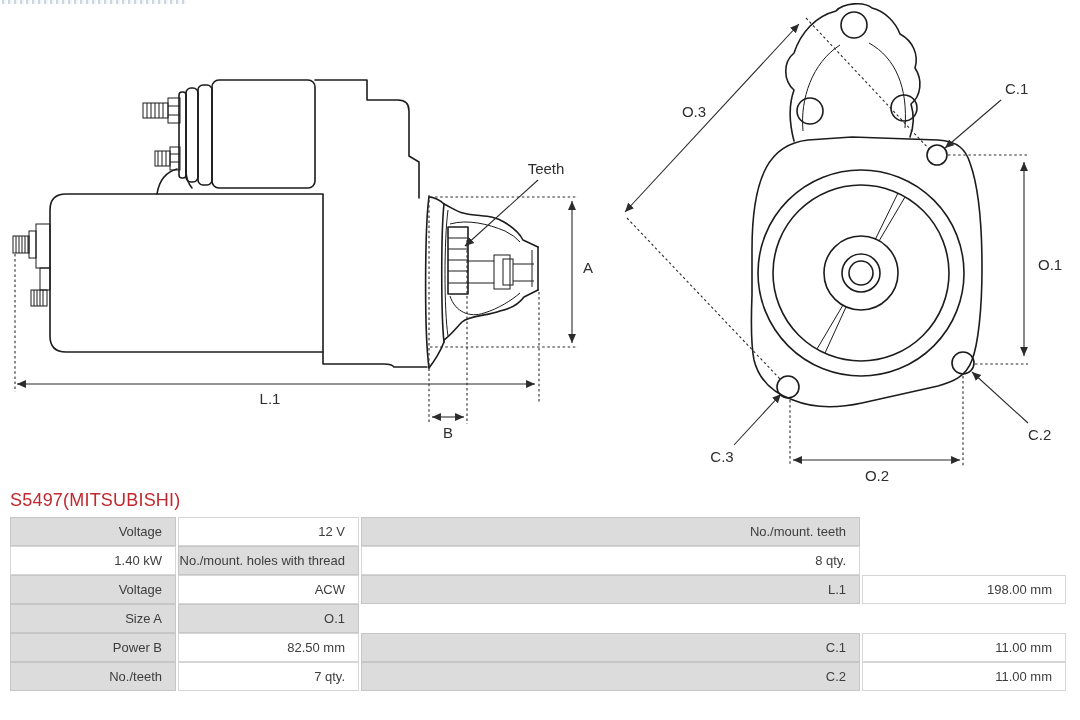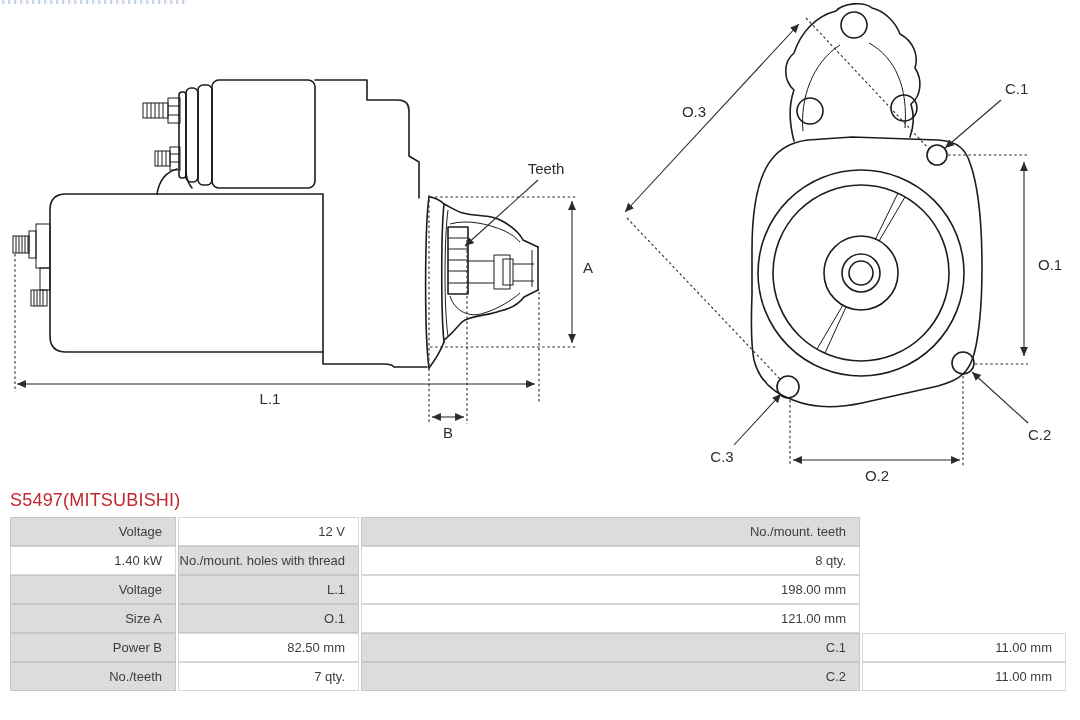--- a/index.html
+++ b/index.html
@@ -177,27 +177,27 @@
       <div class="cell val">12 V</div>
       <div class="cell lab">No./mount. teeth</div>
     </div>
     <div class="spec-row">
       <div class="cell val">1.40 kW</div>
       <div class="cell lab">No./mount. holes with thread</div>
       <div class="cell val">8 qty.</div>
     </div>
     <div class="spec-row">
       <div class="cell lab">Voltage</div>
+      <div class="cell val">ACW</div>
       <div class="cell lab">L.1</div>
       <div class="cell val">198.00 mm</div>
     </div>
     <div class="spec-row">
       <div class="cell lab">Size A</div>
       <div class="cell lab">O.1</div>
-      <div class="cell val">121.00 mm</div>
     </div>
     <div class="spec-row">
       <div class="cell lab">Power B</div>
       <div class="cell val">82.50 mm</div>
       <div class="cell lab">C.1</div>
       <div class="cell val">11.00 mm</div>
     </div>
     <div class="spec-row">
       <div class="cell lab">No./teeth</div>
       <div class="cell val">7 qty.</div>

